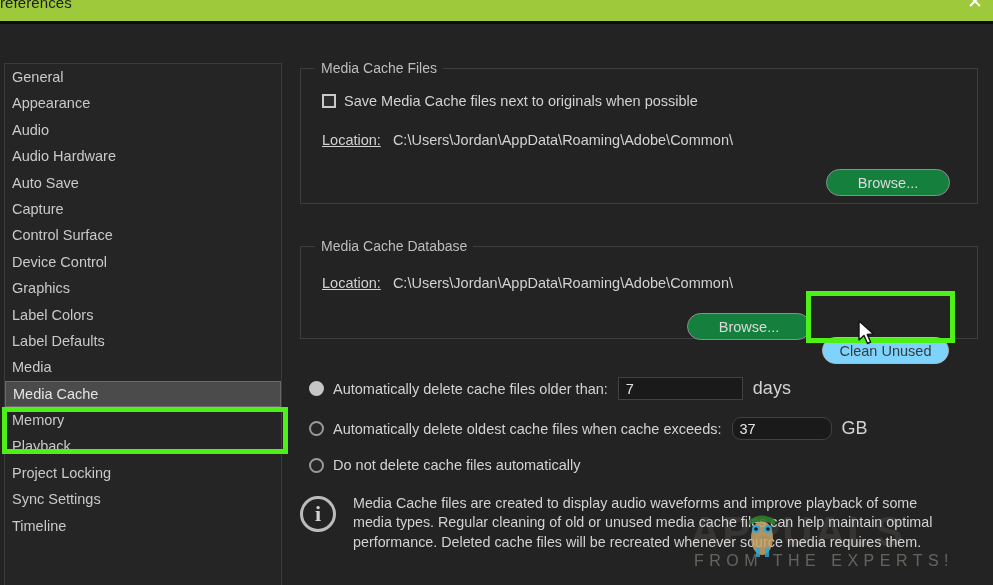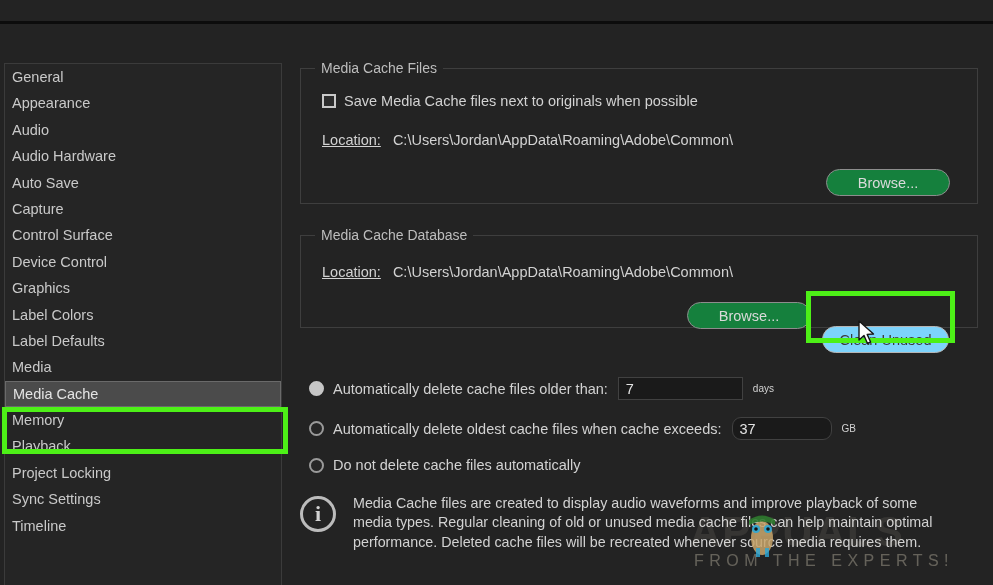--- a/index.html
+++ b/index.html
@@ -89,21 +89,21 @@
   .group-title {
     position: absolute; top: -9px; left: 14px;
     background: #232323;
     padding: 0 6px;
     font-size: 14px;
     color: #bdbdbd;
     white-space: nowrap;
   }
 
   .gb1 { left: 4px; top: 34px; width: 678px; height: 136px; }
-  .gb2 { left: 4px; top: 201px; width: 678px; height: 93px; }
+  .gb2 { left: 4px; top: 212px; width: 678px; height: 93px; }
 
   .row-check {
     position: absolute; left: 21px; top: 24px;
     display: flex; align-items: center;
   }
   .checkbox {
     width: 14px; height: 14px;
     border: 2px solid #c9c9c9;
     background: #2c2c2c;
     box-sizing: border-box;
@@ -176,21 +176,21 @@
     height: 23px;
     background: #1a1a1a;
     border: 1px solid #414141;
     box-sizing: border-box;
     color: #e3e3e3;
     font-size: 14.5px;
     display: flex; align-items: center;
     padding-left: 7px;
     margin: 0 10px;
   }
-  .unit { font-size: 10px; color: #d2d2d2; }
+  .unit { font-size: 18px; color: #d2d2d2; }
 
   
   .info-block {
     position: absolute; left: 4px; top: 460px;
     width: 680px;
     display: flex;
     align-items: flex-start;
   }
   .info-icon {
     width: 36px; height: 36px; flex: 0 0 auto;
@@ -243,20 +243,24 @@
     position: absolute; left: 858px; top: 320px;
     width: 18px; height: 26px;
     pointer-events: none;
   }
 </style>
 </head>
 <body>
 
 <div id="root">
 
+  <div class="titlebar">
+    <div class="titlebar-title">references</div>
+    <div class="titlebar-close">✕</div>
+  </div>
   <div class="titlebar-underline"></div>
 
   <div class="sidebar">
     <div id="sidebar-items">
         <div class="side-item">General</div>
         <div class="side-item">Appearance</div>
         <div class="side-item">Audio</div>
         <div class="side-item">Audio Hardware</div>
         <div class="side-item">Auto Save</div>
         <div class="side-item">Capture</div>

